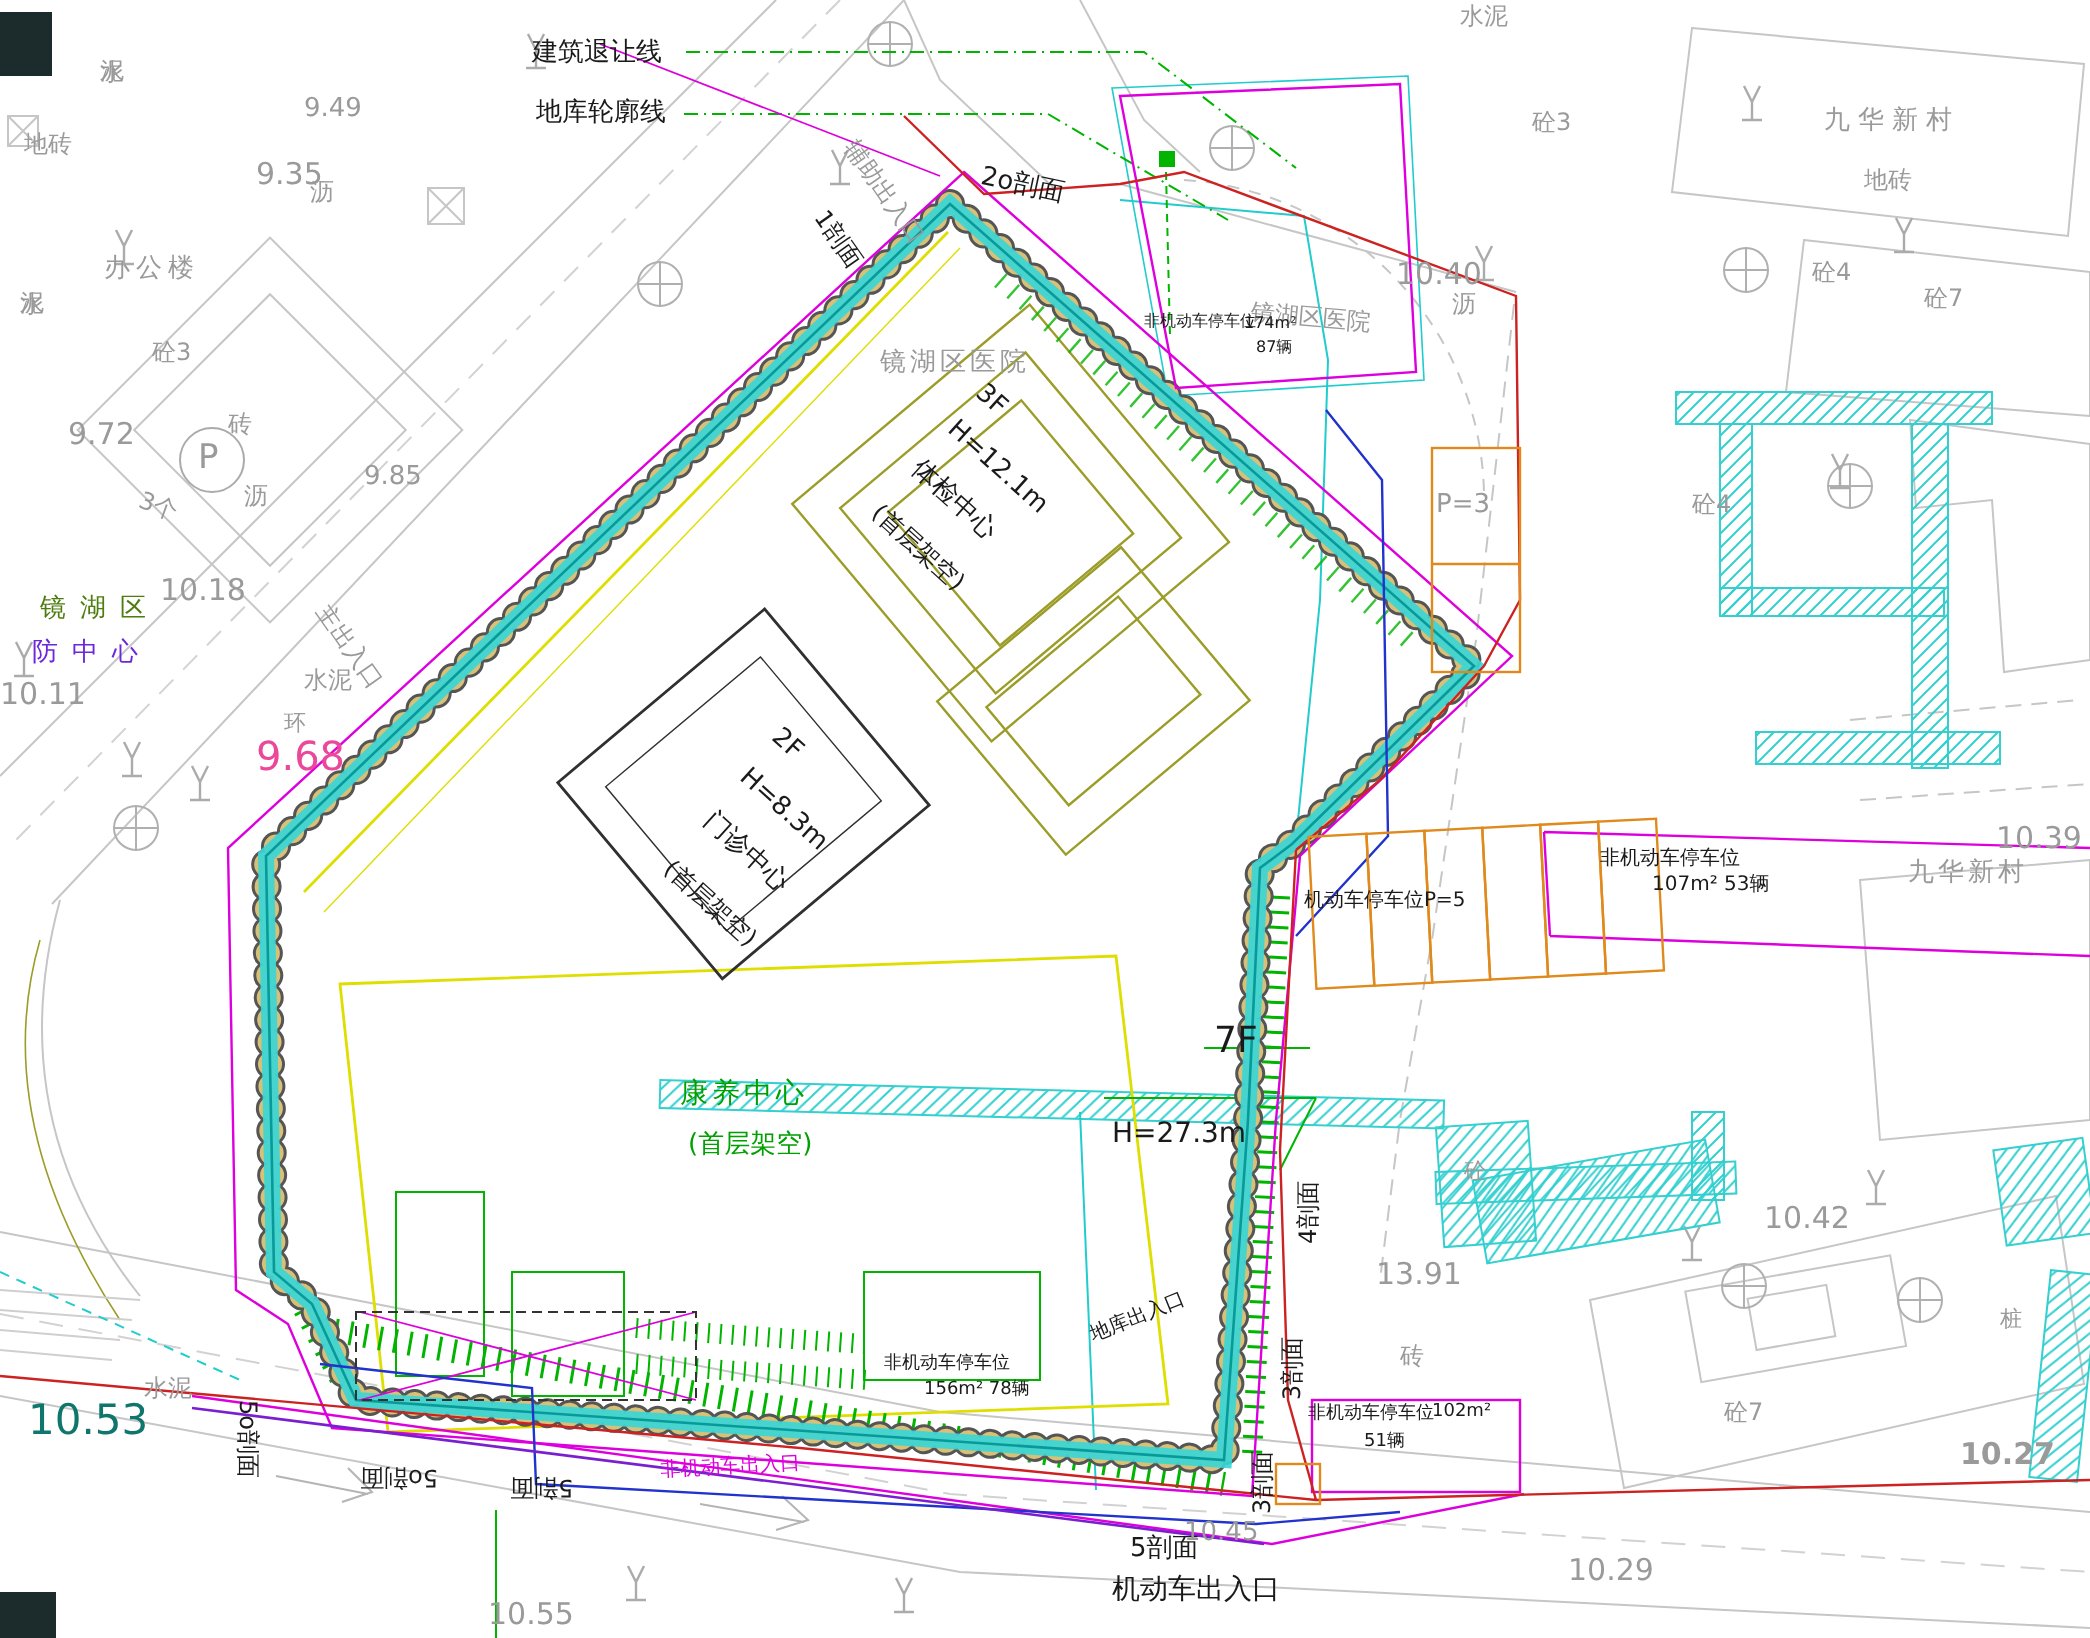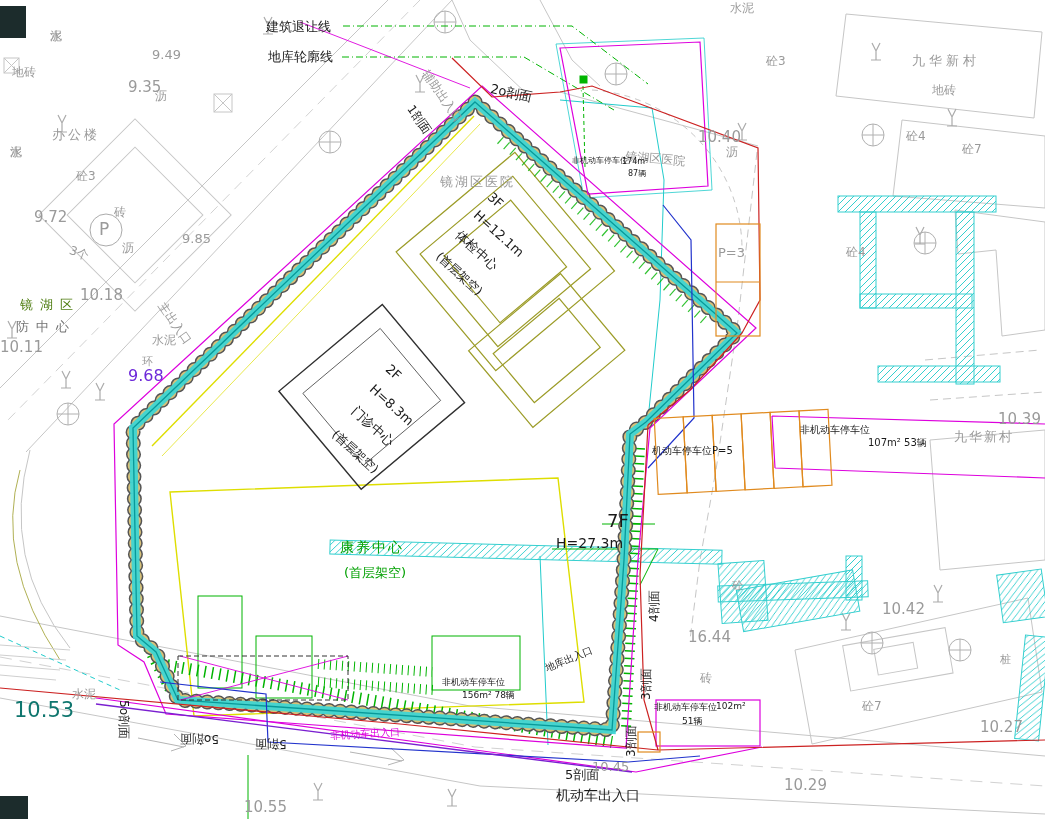--- a/index.html
+++ b/index.html
@@ -232,44 +232,44 @@
       <span class="map-label" style="left: 480px; top: 208px; font-size: 13px; color: rgb(26, 26, 26); transform: rotate(42deg); transform-origin: 0px 0px;">H=12.1m</span>
       <span class="map-label" style="left: 462px; top: 228px; font-size: 13px; color: rgb(26, 26, 26); transform: rotate(42deg); transform-origin: 0px 0px;">体检中心</span>
       <span class="map-label" style="left: 442px; top: 250px; font-size: 12px; color: rgb(26, 26, 26); transform: rotate(42deg); transform-origin: 0px 0px;">(首层架空)</span>
       <span class="map-label" style="left: 392px; top: 362px; font-size: 13px; color: rgb(26, 26, 26); transform: rotate(42deg); transform-origin: 0px 0px;">2F</span>
       <span class="map-label" style="left: 376px; top: 382px; font-size: 13px; color: rgb(26, 26, 26); transform: rotate(42deg); transform-origin: 0px 0px;">H=8.3m</span>
       <span class="map-label" style="left: 358px; top: 404px; font-size: 13px; color: rgb(26, 26, 26); transform: rotate(42deg); transform-origin: 0px 0px;">门诊中心</span>
       <span class="map-label" style="left: 338px; top: 428px; font-size: 12px; color: rgb(26, 26, 26); transform: rotate(42deg); transform-origin: 0px 0px;">(首层架空)</span>
       <span class="map-label" style="left: 340px; top: 540px; font-size: 14px; color: rgb(0, 160, 0); letter-spacing: 2px;">康养中心</span>
       <span class="map-label" style="left: 344px; top: 566px; font-size: 13px; color: rgb(0, 160, 0);">(首层架空)</span>
       <span class="map-label" style="left: 607px; top: 512px; font-size: 18px; color: rgb(26, 26, 26);">7F</span>
-      <span class="map-label" style="left: 556px; top: 536px; font-size: 14px; color: rgb(26, 26, 26);">H=27.3m</span>
+      <span class="map-label" style="left: 556px; top: 560px; font-size: 14px; color: rgb(26, 26, 26);">H=27.3m</span>
       <span class="map-label" style="left: 166px; top: 300px; font-size: 12px; color: rgb(154, 154, 154); transform: rotate(55deg); transform-origin: 0px 0px;">主出入口</span>
       <span class="map-label" style="left: 556px; top: 788px; font-size: 14px; color: rgb(26, 26, 26);">机动车出入口</span>
       <span class="map-label" style="left: 330px; top: 731px; font-size: 10px; color: rgb(221, 0, 221); transform: rotate(-3deg); transform-origin: 0px 0px;">非机动车出入口</span>
       <span class="map-label" style="left: 544px; top: 664px; font-size: 10px; color: rgb(26, 26, 26); transform: rotate(-22deg); transform-origin: 0px 0px;">地库出入口</span>
       <span class="map-label" style="left: 130px; top: 700px; font-size: 12px; color: rgb(26, 26, 26); transform: rotate(90deg); transform-origin: 0px 0px;">5o剖面</span>
       <span class="map-label" style="left: 180px; top: 733px; font-size: 12px; color: rgb(26, 26, 26); transform: rotate(180deg); transform-origin: center center;">5o剖面</span>
       <span class="map-label" style="left: 255px; top: 738px; font-size: 12px; color: rgb(26, 26, 26); transform: rotate(180deg); transform-origin: center center;">5剖面</span>
       <span class="map-label" style="left: 565px; top: 768px; font-size: 13px; color: rgb(26, 26, 26);">5剖面</span>
       <span class="map-label" style="left: 625px; top: 757px; font-size: 12px; color: rgb(26, 26, 26); transform: rotate(-90deg); transform-origin: 0px 0px;">3剖面</span>
       <span class="map-label" style="left: 640px; top: 700px; font-size: 12px; color: rgb(26, 26, 26); transform: rotate(-90deg); transform-origin: 0px 0px;">3剖面</span>
       <span class="map-label" style="left: 648px; top: 622px; font-size: 12px; color: rgb(26, 26, 26); transform: rotate(-90deg); transform-origin: 0px 0px;">4剖面</span>
       <span class="map-label" style="left: 698px; top: 130px; font-size: 15px; color: rgb(154, 154, 154);">10.40</span>
       <span class="map-label" style="left: 998px; top: 412px; font-size: 15px; color: rgb(154, 154, 154);">10.39</span>
       <span class="map-label" style="left: 882px; top: 602px; font-size: 15px; color: rgb(154, 154, 154);">10.42</span>
-      <span class="map-label" style="left: 688px; top: 630px; font-size: 15px; color: rgb(154, 154, 154);">16.44</span>
-      <span class="map-label" style="left: 980px; top: 720px; font-size: 15px; color: rgb(154, 154, 154);">10.27</span>
+      <span class="map-label" style="left: 688px; top: 630px; font-size: 15px; color: rgb(154, 154, 154);">13.91</span>
+      <span class="map-label" style="left: 980px; top: 720px; font-size: 15px; color: rgb(154, 154, 154); font-weight: bold;">10.27</span>
       <span class="map-label" style="left: 784px; top: 778px; font-size: 15px; color: rgb(154, 154, 154);">10.29</span>
       <span class="map-label" style="left: 14px; top: 700px; font-size: 21px; color: #0f766e;">10.53</span>
       <span class="map-label" style="left: 244px; top: 800px; font-size: 15px; color: rgb(154, 154, 154);">10.55</span>
       <span class="map-label" style="left: 592px; top: 760px; font-size: 13px; color: rgb(154, 154, 154);">10.45</span>
       <span class="map-label" style="left: 80px; top: 288px; font-size: 15px; color: rgb(154, 154, 154);">10.18</span>
       <span class="map-label" style="left: 0px; top: 340px; font-size: 15px; color: rgb(154, 154, 154);">10.11</span>
-      <span class="map-label" style="left: 128px; top: 368px; font-size: 16px; color: #6d28d9;">9.68</span>
+      <span class="map-label" style="left: 128px; top: 368px; font-size: 20px; color: #ec4899;">9.68</span>
       <span class="map-label" style="left: 34px; top: 210px; font-size: 15px; color: rgb(154, 154, 154);">9.72</span>
       <span class="map-label" style="left: 182px; top: 232px; font-size: 13px; color: rgb(154, 154, 154);">9.85</span>
       <span class="map-label" style="left: 128px; top: 80px; font-size: 15px; color: rgb(154, 154, 154);">9.35</span>
       <span class="map-label" style="left: 152px; top: 48px; font-size: 13px; color: rgb(154, 154, 154);">9.49</span>
       <span class="map-label" style="left: 52px; top: 128px; font-size: 13px; color: rgb(154, 154, 154); letter-spacing: 3px;">办公楼</span>
       <span class="map-label vert" style="left: 50px; top: 20px; font-size: 12px; color: rgb(154, 154, 154);">水泥</span>
       <span class="map-label vert" style="left: 10px; top: 136px; font-size: 12px; color: rgb(154, 154, 154);">水泥</span>
       <span class="map-label" style="left: 152px; top: 334px; font-size: 12px; color: rgb(154, 154, 154);">水泥</span>
       <span class="map-label" style="left: 72px; top: 688px; font-size: 12px; color: rgb(154, 154, 154);">水泥</span>
       <span class="map-label" style="left: 730px; top: 2px; font-size: 12px; color: rgb(154, 154, 154);">水泥</span>
@@ -278,34 +278,34 @@
       <span class="map-label" style="left: 726px; top: 146px; font-size: 12px; color: rgb(154, 154, 154);">沥</span>
       <span class="map-label" style="left: 114px; top: 206px; font-size: 12px; color: rgb(154, 154, 154);">砖</span>
       <span class="map-label" style="left: 700px; top: 672px; font-size: 12px; color: rgb(154, 154, 154);">砖</span>
       <span class="map-label" style="left: 12px; top: 66px; font-size: 12px; color: rgb(154, 154, 154);">地砖</span>
       <span class="map-label" style="left: 932px; top: 84px; font-size: 12px; color: rgb(154, 154, 154);">地砖</span>
       <span class="map-label" style="left: 1000px; top: 654px; font-size: 11px; color: rgb(154, 154, 154);">桩</span>
       <span class="map-label" style="left: 142px; top: 356px; font-size: 11px; color: rgb(154, 154, 154);">环</span>
       <span class="map-label" style="left: 72px; top: 244px; font-size: 12px; color: rgb(154, 154, 154); transform: rotate(20deg); transform-origin: 0px 0px;">3个</span>
       <span class="map-label" style="left: 99px; top: 221px; font-size: 17px; color: rgb(154, 154, 154);">P</span>
       <span class="map-label" style="left: 20px; top: 298px; font-size: 13px; color: #4d7c0f; letter-spacing: 7px;">镜湖区</span>
-      <span class="map-label" style="left: 16px; top: 320px; font-size: 13px; color: #737373; letter-spacing: 7px;">防中心</span>
+      <span class="map-label" style="left: 16px; top: 320px; font-size: 13px; color: #6d28d9; letter-spacing: 7px;">防中心</span>
       <span class="map-label" style="left: 912px; top: 54px; font-size: 13px; color: rgb(154, 154, 154); letter-spacing: 4px;">九华新村</span>
       <span class="map-label" style="left: 954px; top: 430px; font-size: 13px; color: rgb(154, 154, 154); letter-spacing: 2px;">九华新村</span>
       <span class="map-label" style="left: 766px; top: 55px; font-size: 12px; color: rgb(154, 154, 154);">砼3</span>
       <span class="map-label" style="left: 76px; top: 170px; font-size: 12px; color: rgb(154, 154, 154);">砼3</span>
       <span class="map-label" style="left: 906px; top: 130px; font-size: 12px; color: rgb(154, 154, 154);">砼4</span>
       <span class="map-label" style="left: 846px; top: 246px; font-size: 12px; color: rgb(154, 154, 154);">砼4</span>
       <span class="map-label" style="left: 962px; top: 143px; font-size: 12px; color: rgb(154, 154, 154);">砼7</span>
       <span class="map-label" style="left: 862px; top: 700px; font-size: 12px; color: rgb(154, 154, 154);">砼7</span>
       <span class="map-label" style="left: 732px; top: 580px; font-size: 11px; color: rgb(154, 154, 154);">砼</span>
       <span class="map-label" style="left: 718px; top: 246px; font-size: 13px; color: rgb(154, 154, 154);">P=3</span>
       <span class="map-label" style="left: 652px; top: 446px; font-size: 10px; color: rgb(26, 26, 26);">机动车停车位P=5</span>
       <span class="map-label" style="left: 800px; top: 425px; font-size: 10px; color: rgb(26, 26, 26);">非机动车停车位</span>
-      <span class="map-label" style="left: 868px; top: 438px; font-size: 10px; color: rgb(26, 26, 26);">107m²  53辆</span>
+      <span class="map-label" style="left: 826px; top: 438px; font-size: 10px; color: rgb(26, 26, 26);">107m²  53辆</span>
       <span class="map-label" style="left: 572px; top: 157px; font-size: 8px; color: rgb(26, 26, 26);">非机动车停车位</span>
       <span class="map-label" style="left: 622px; top: 158px; font-size: 8px; color: rgb(26, 26, 26);">174m²</span>
       <span class="map-label" style="left: 628px; top: 170px; font-size: 8px; color: rgb(26, 26, 26);">87辆</span>
       <span class="map-label" style="left: 442px; top: 678px; font-size: 9px; color: rgb(26, 26, 26);">非机动车停车位</span>
       <span class="map-label" style="left: 462px; top: 691px; font-size: 9px; color: rgb(26, 26, 26);">156m²  78辆</span>
       <span class="map-label" style="left: 654px; top: 703px; font-size: 9px; color: rgb(26, 26, 26);">非机动车停车位</span>
       <span class="map-label" style="left: 716px; top: 702px; font-size: 9px; color: rgb(26, 26, 26);">102m²</span>
       <span class="map-label" style="left: 682px; top: 717px; font-size: 9px; color: rgb(26, 26, 26);">51辆</span>
     </div>
 

